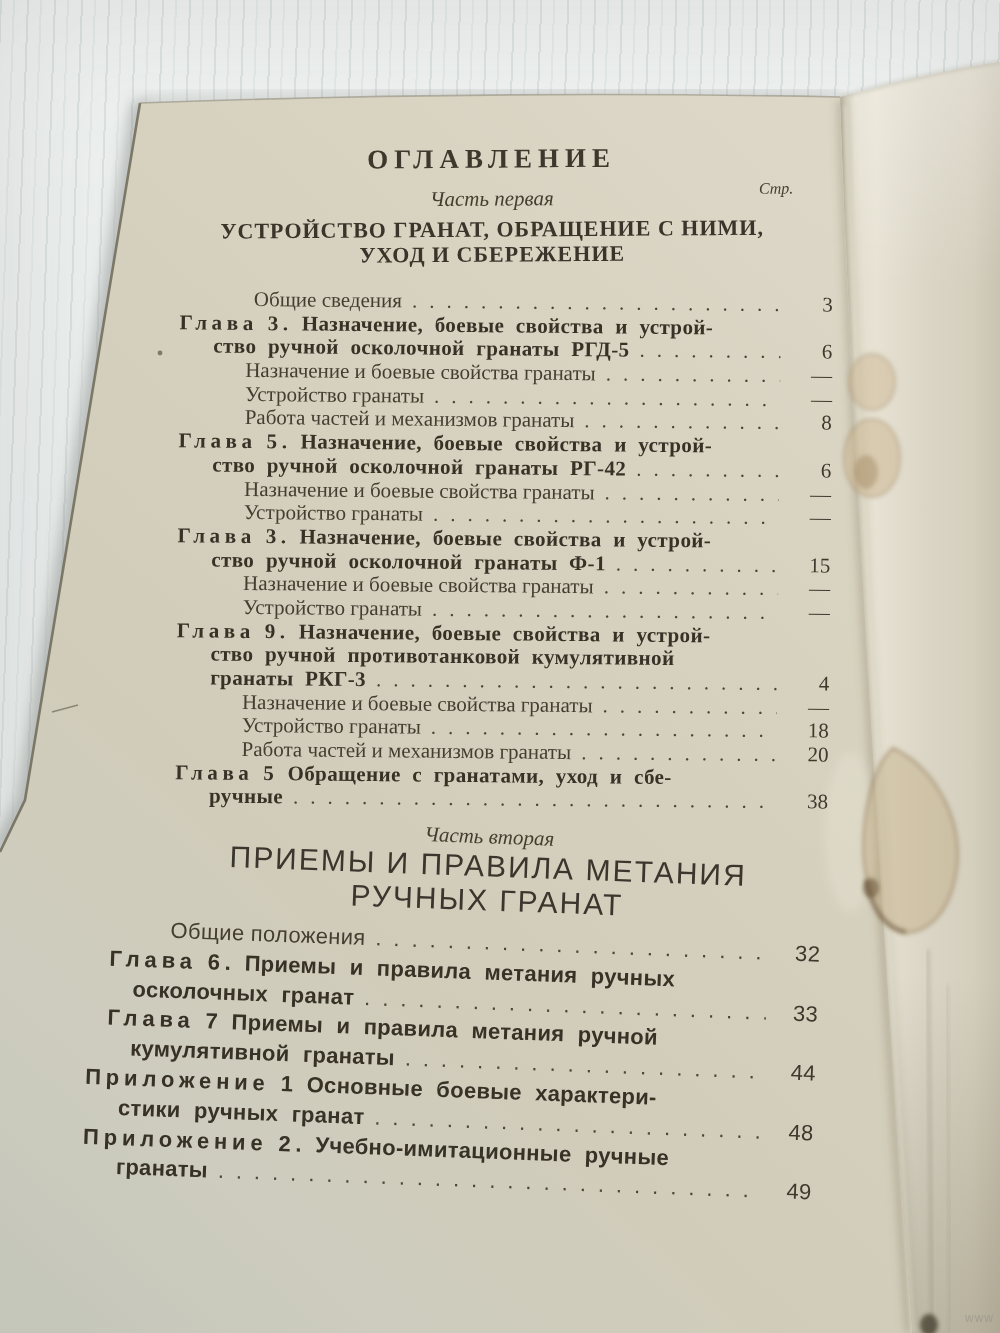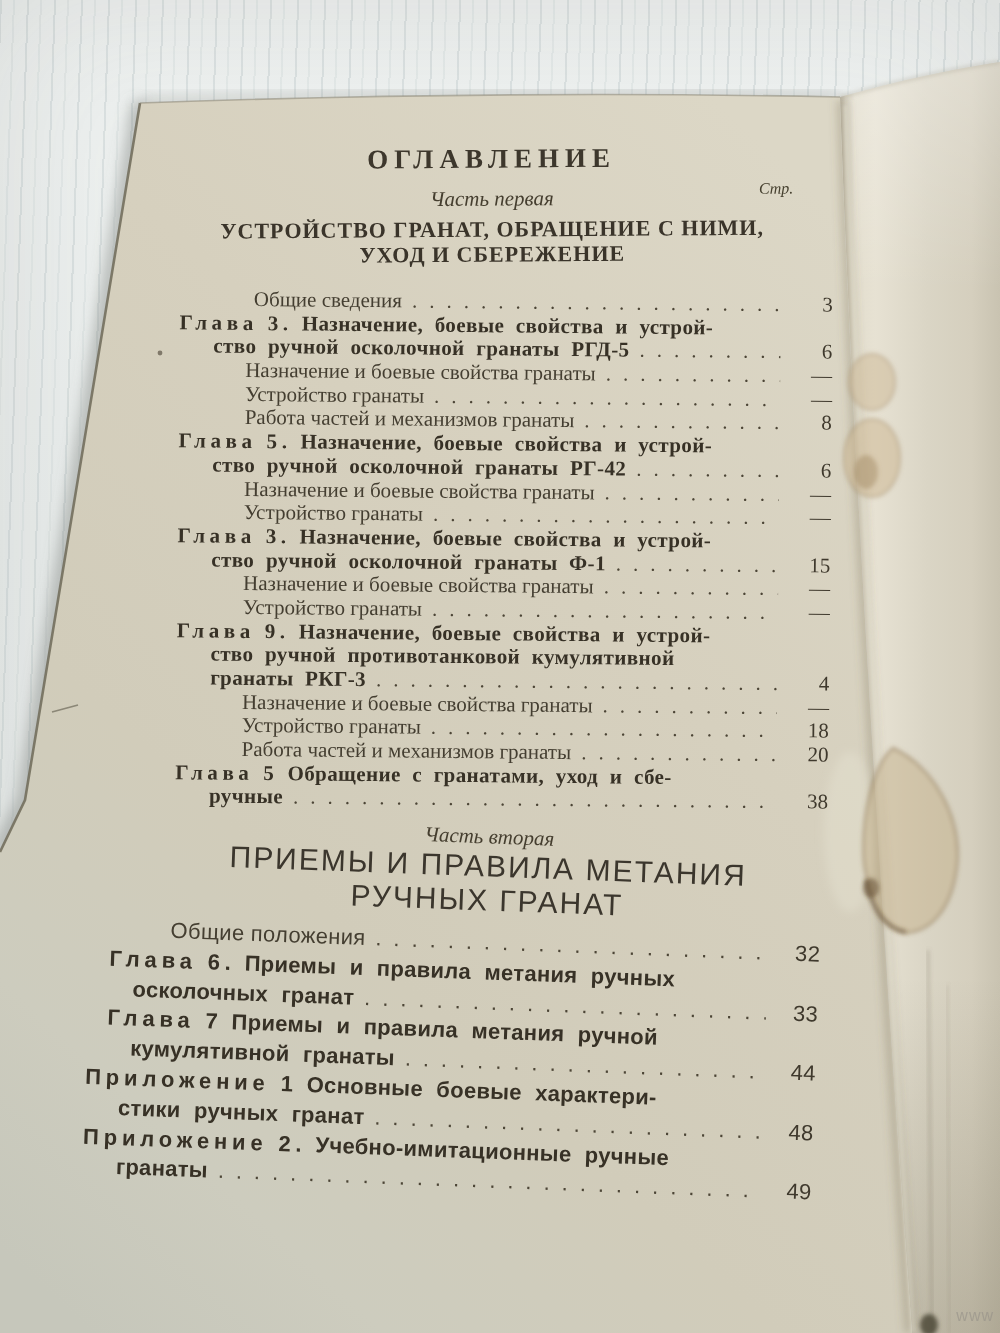--- a/index.html
+++ b/index.html
@@ -50,21 +50,21 @@
   #part1-rows .ind-cont   {padding-left:64px;}
   #part1-rows .ind-sub    {padding-left:96px;}
   
   #part2-rows .ind-entry  {padding-left:80px;}
   #part2-rows .ind-chapter{padding-left:20px;}
   #part2-rows .ind-cont   {padding-left:44px;}
   #part2-rows .ind-app    {padding-left:0;}
   #part2-rows .ind-appcont{padding-left:34px;}
 
   #watermark{position:absolute;right:6px;bottom:8px;z-index:3;
-    font-family:"Liberation Sans",sans-serif;font-size:16px;letter-spacing:1px;
+    font-family:"Liberation Sans",sans-serif;font-size:12px;letter-spacing:1px;
     color:rgba(150,146,136,.65);}
 </style>
 </head>
 <body>
 
 <div id="photo">
 
   <svg id="scene" width="1000" height="1333" viewBox="0 0 1000 1333">
     <defs>
       <linearGradient id="gPage" x1="0.78" y1="0" x2="0.1" y2="1">

